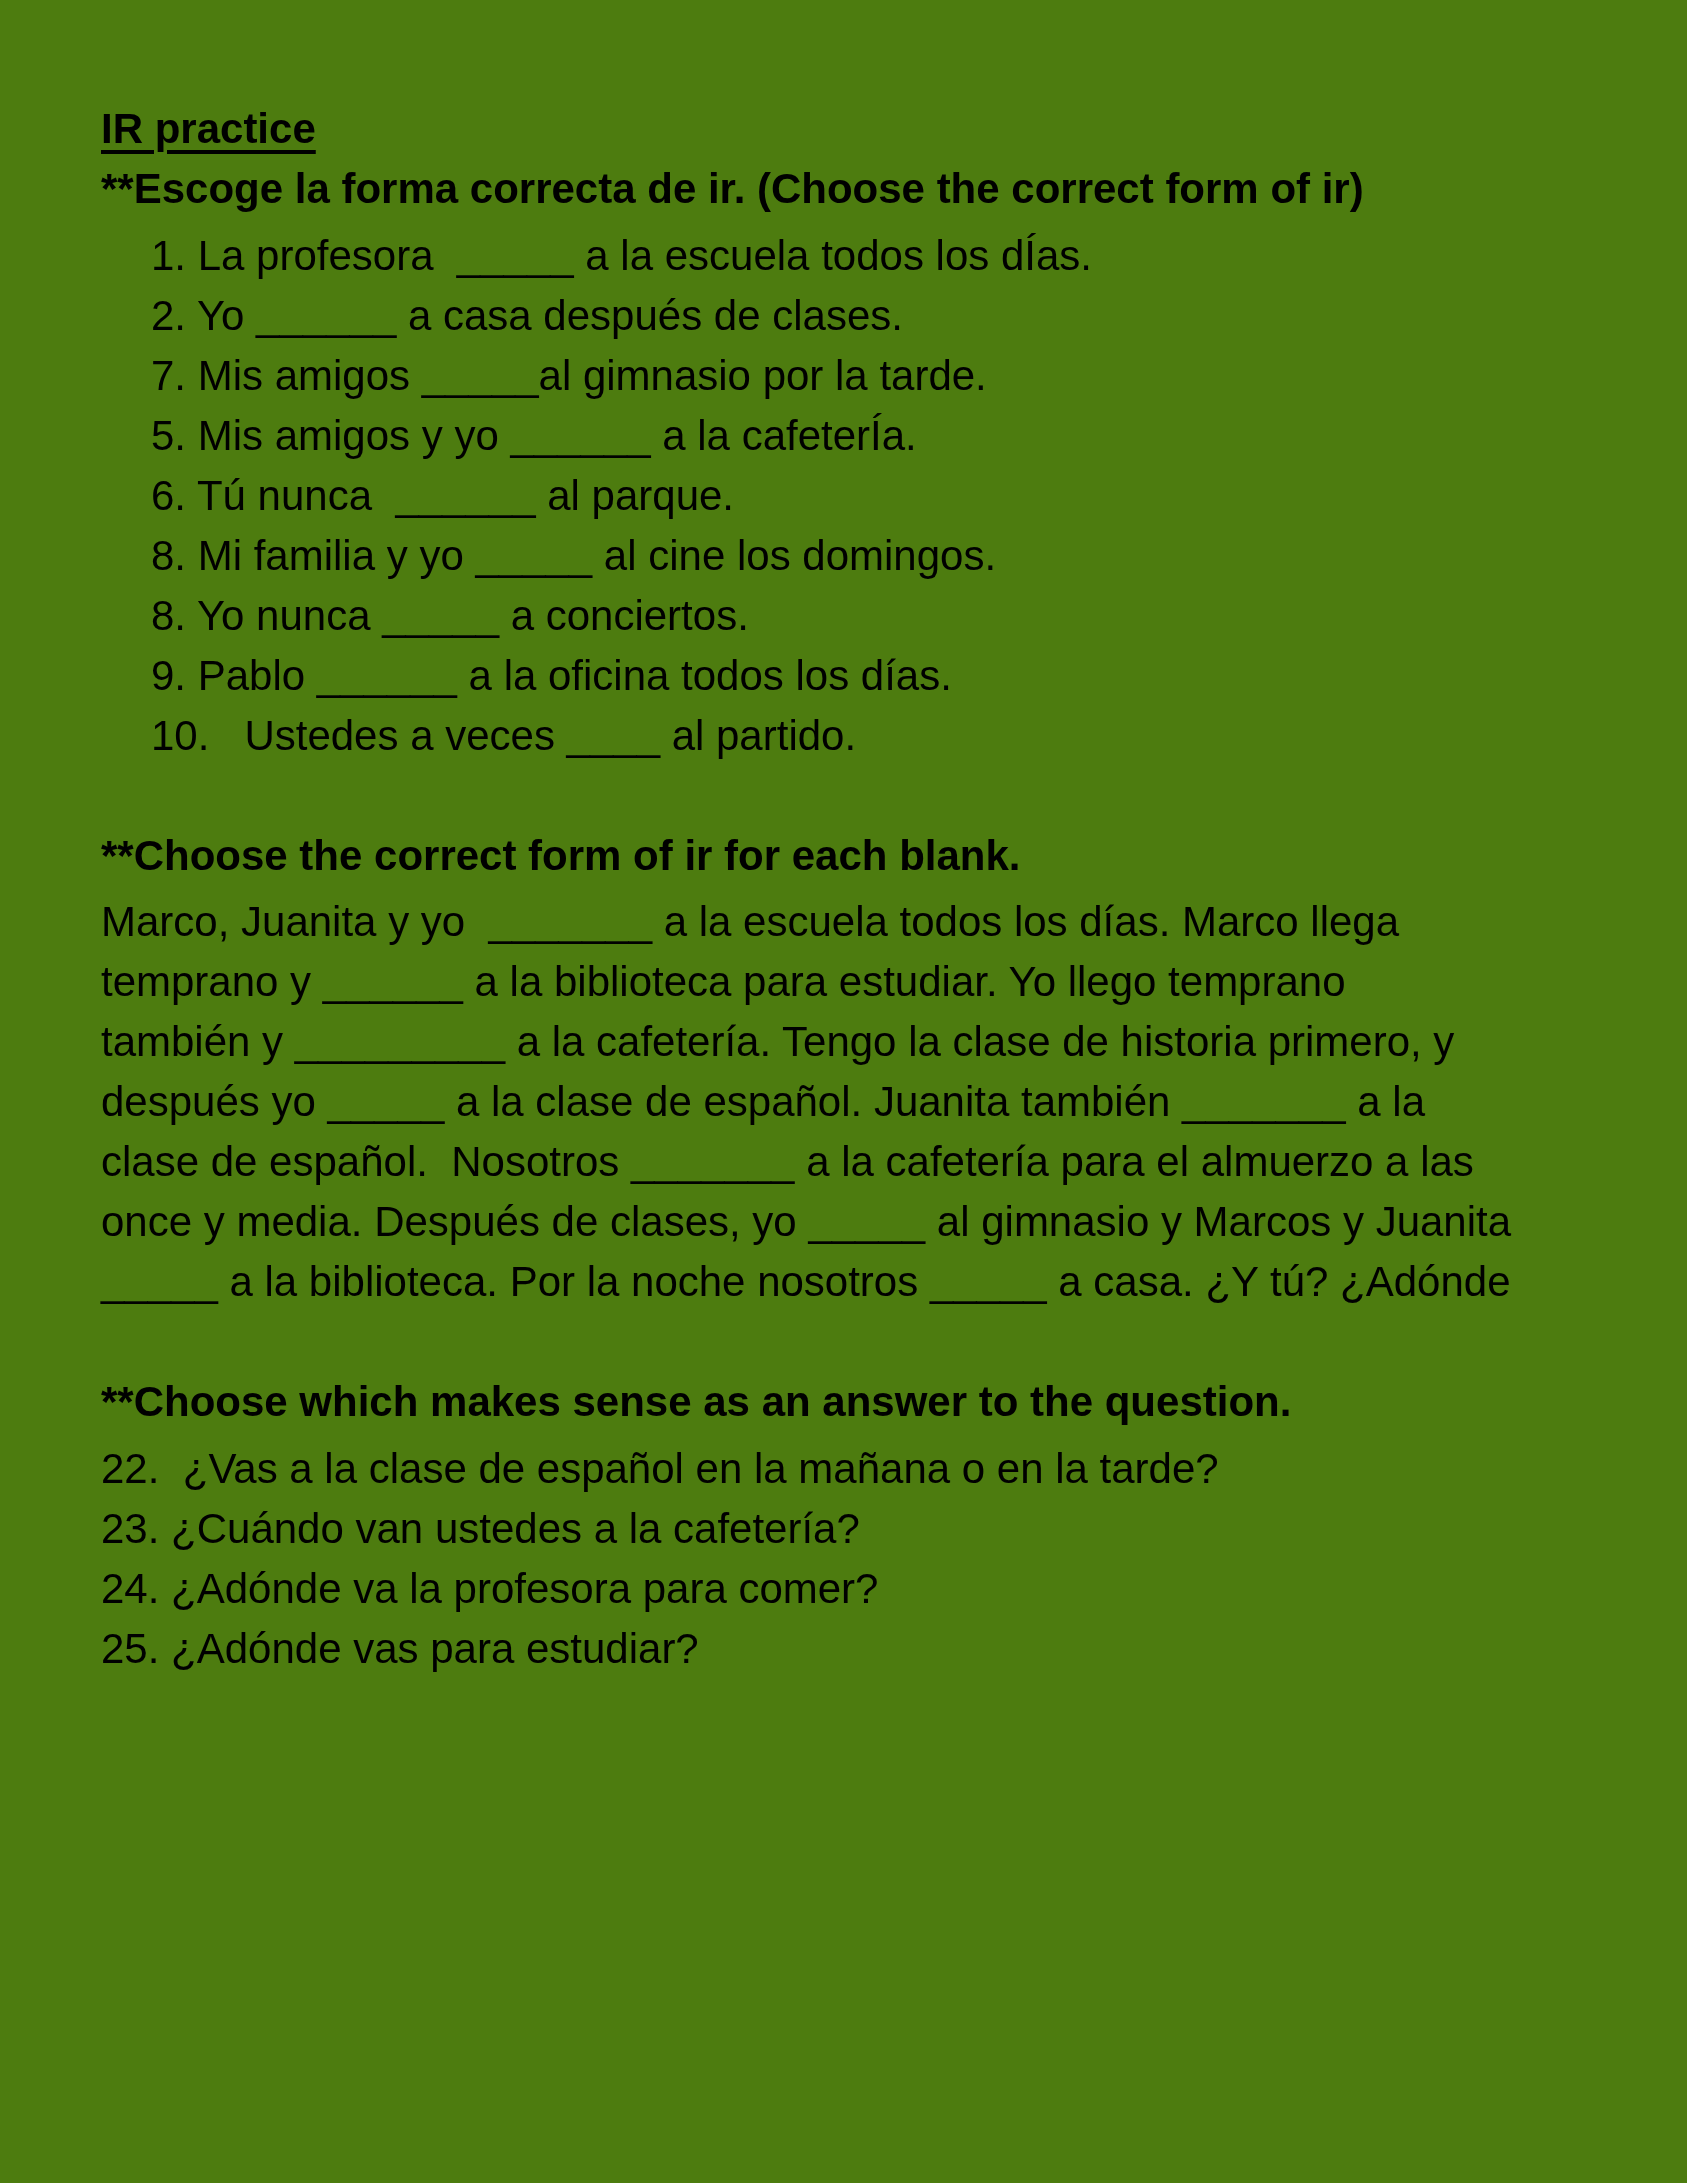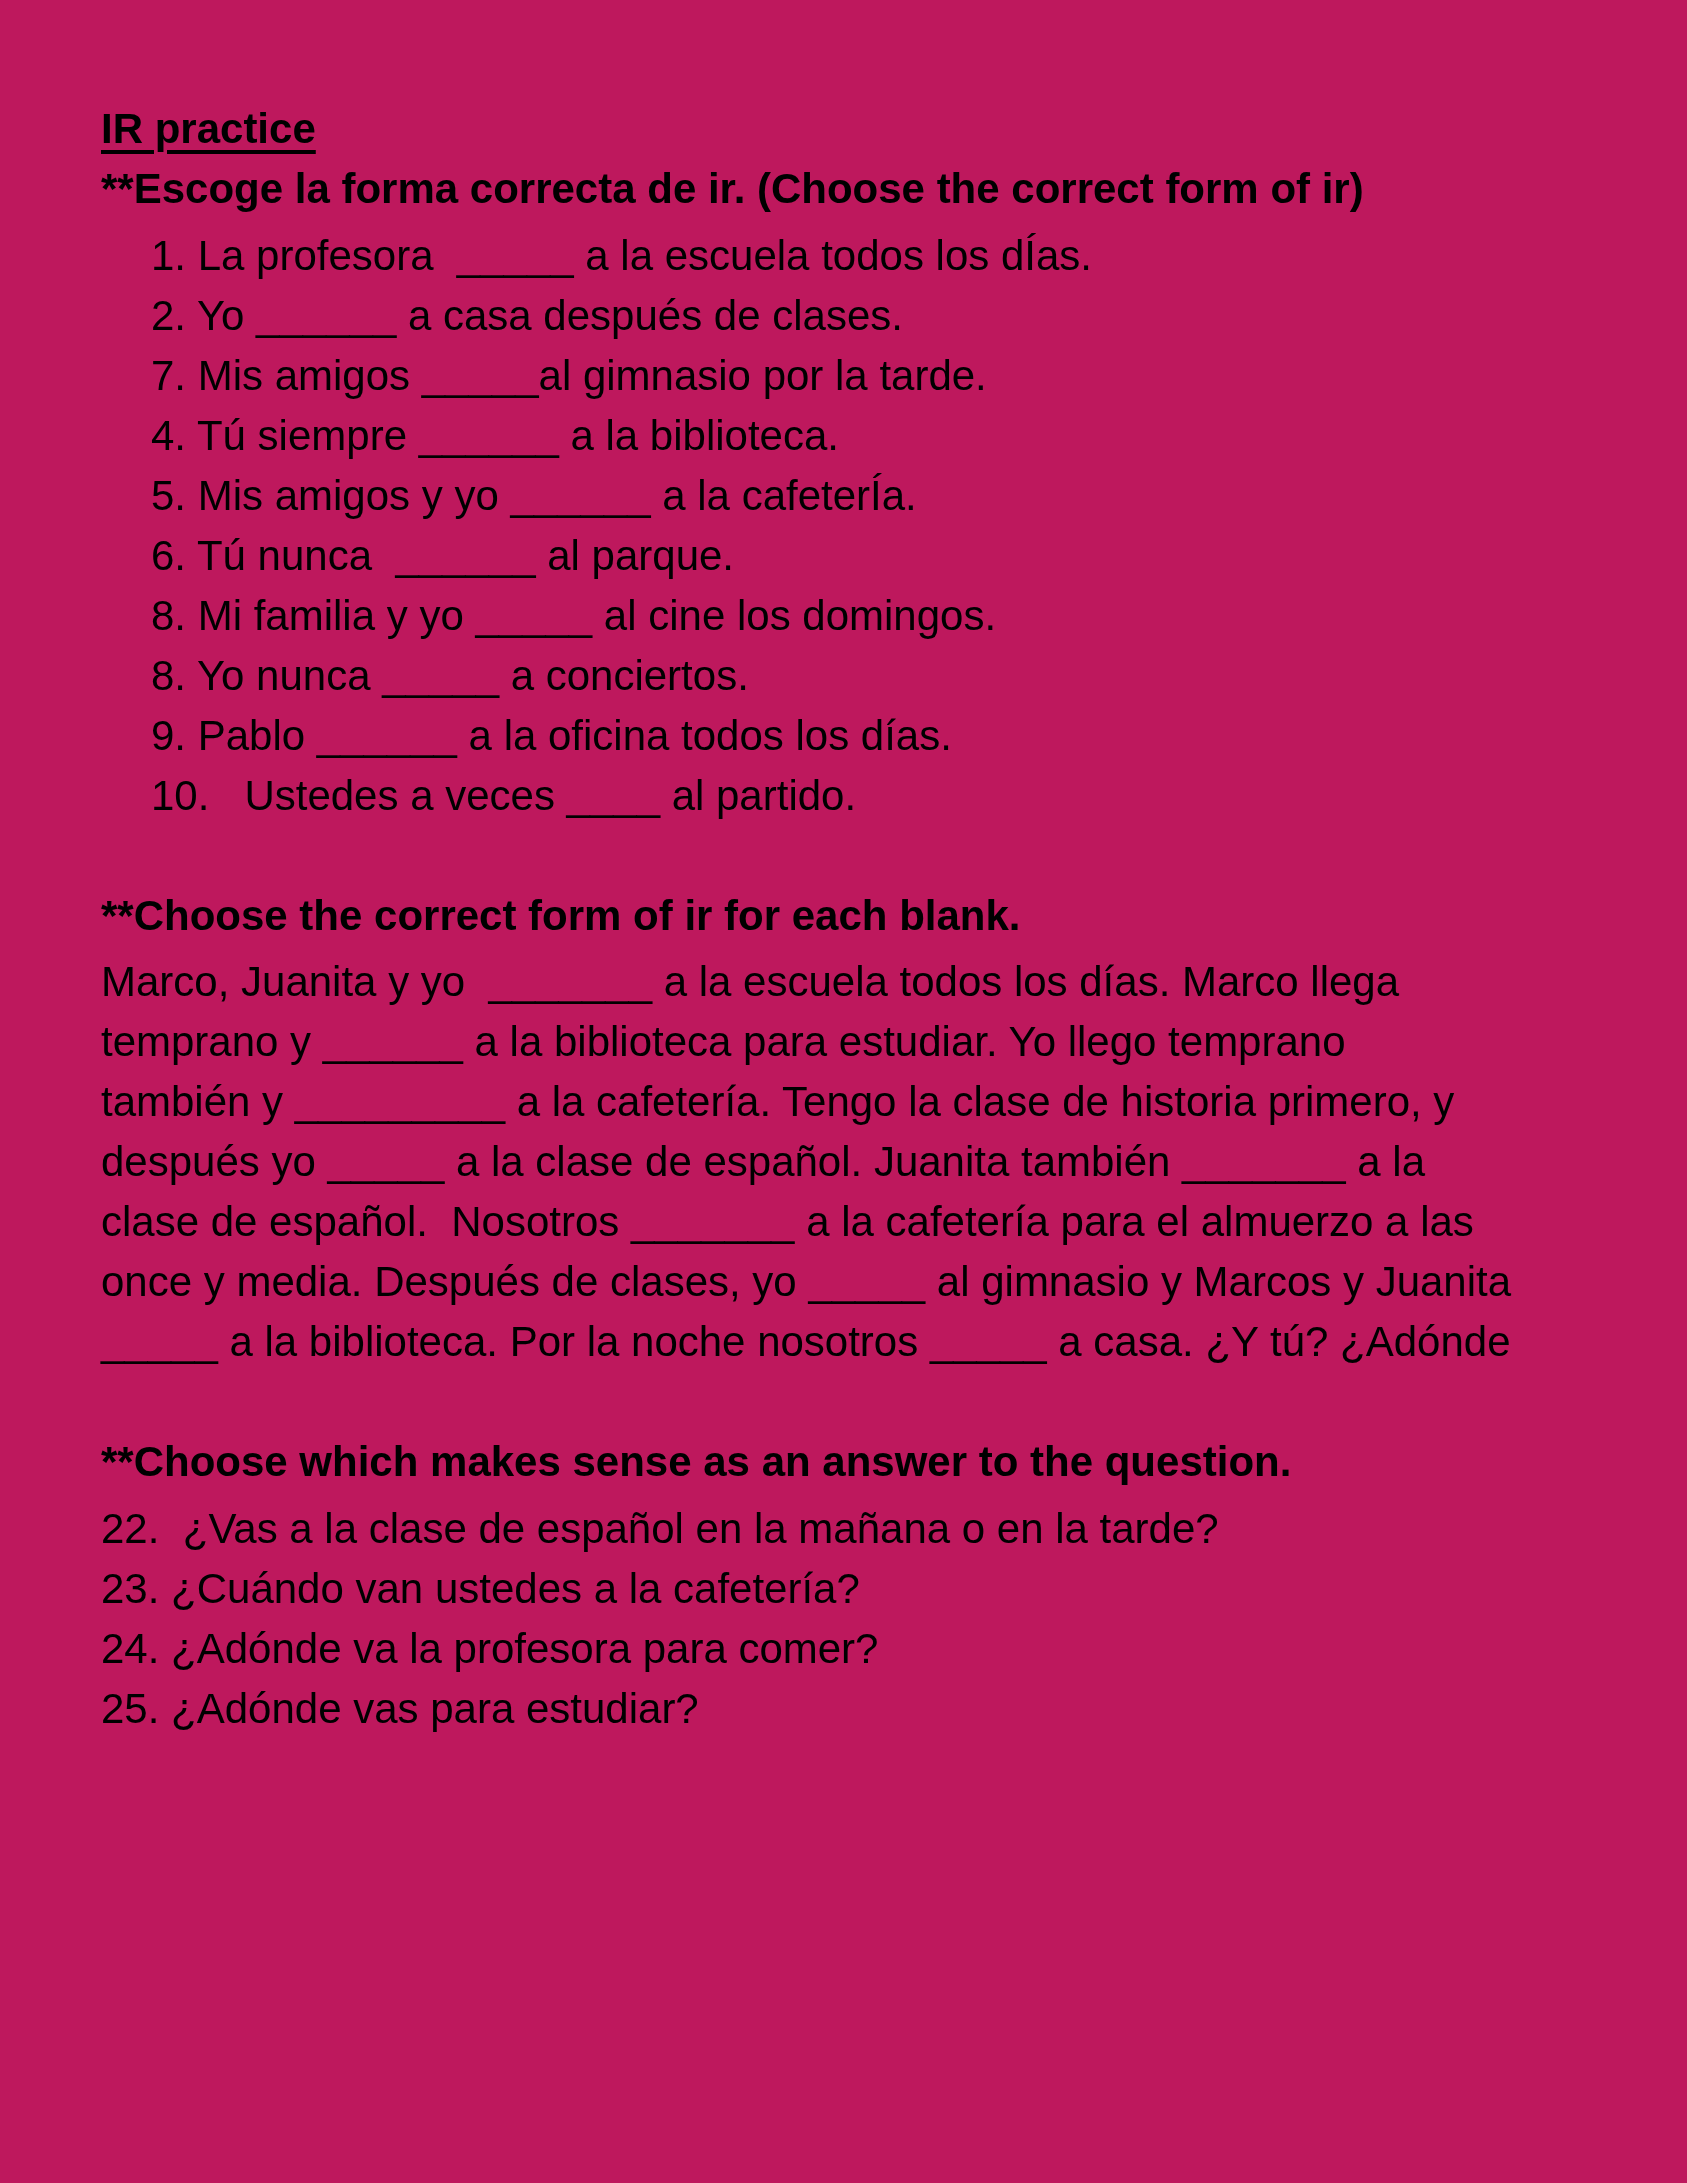--- a/index.html
+++ b/index.html
@@ -5,21 +5,21 @@
   html, body {
     margin: 0;
     padding: 0;
     background: #ffffff;
   }
   .page {
     position: relative;
     width: 1687px;
     height: 2183px;
     box-sizing: border-box;
-    background: #be185d;
+    background: #4d7c0f;
     color: #000000;
     font-family: "Liberation Sans", sans-serif;
     font-size: 42px;
     line-height: 60px;
     padding: 99px 26.5px 0 101px;
     overflow: hidden;
   }
   .line {
     white-space: pre;
   }
@@ -45,21 +45,20 @@
 
 <div class="page">
 
   <div class="line title">IR practice</div>
 
   <div>
     <div class="line heading">**Escoge la forma correcta de ir. (Choose the correct form of ir)</div>
     <div class="line list-item">1. La profesora  _____ a la escuela todos los dÍas.</div>
     <div class="line list-item">2. Yo ______ a casa después de clases.</div>
     <div class="line list-item">7. Mis amigos _____al gimnasio por la tarde.</div>
-    <div class="line list-item">4. Tú siempre ______ a la biblioteca.</div>
     <div class="line list-item">5. Mis amigos y yo ______ a la cafeterÍa.</div>
     <div class="line list-item">6. Tú nunca  ______ al parque.</div>
     <div class="line list-item">8. Mi familia y yo _____ al cine los domingos.</div>
     <div class="line list-item">8. Yo nunca _____ a conciertos.</div>
     <div class="line list-item">9. Pablo ______ a la oficina todos los días.</div>
     <div class="line list-item">10.   Ustedes a veces ____ al partido.</div>
   </div>
 
   <div class="blank-line"></div>
 

